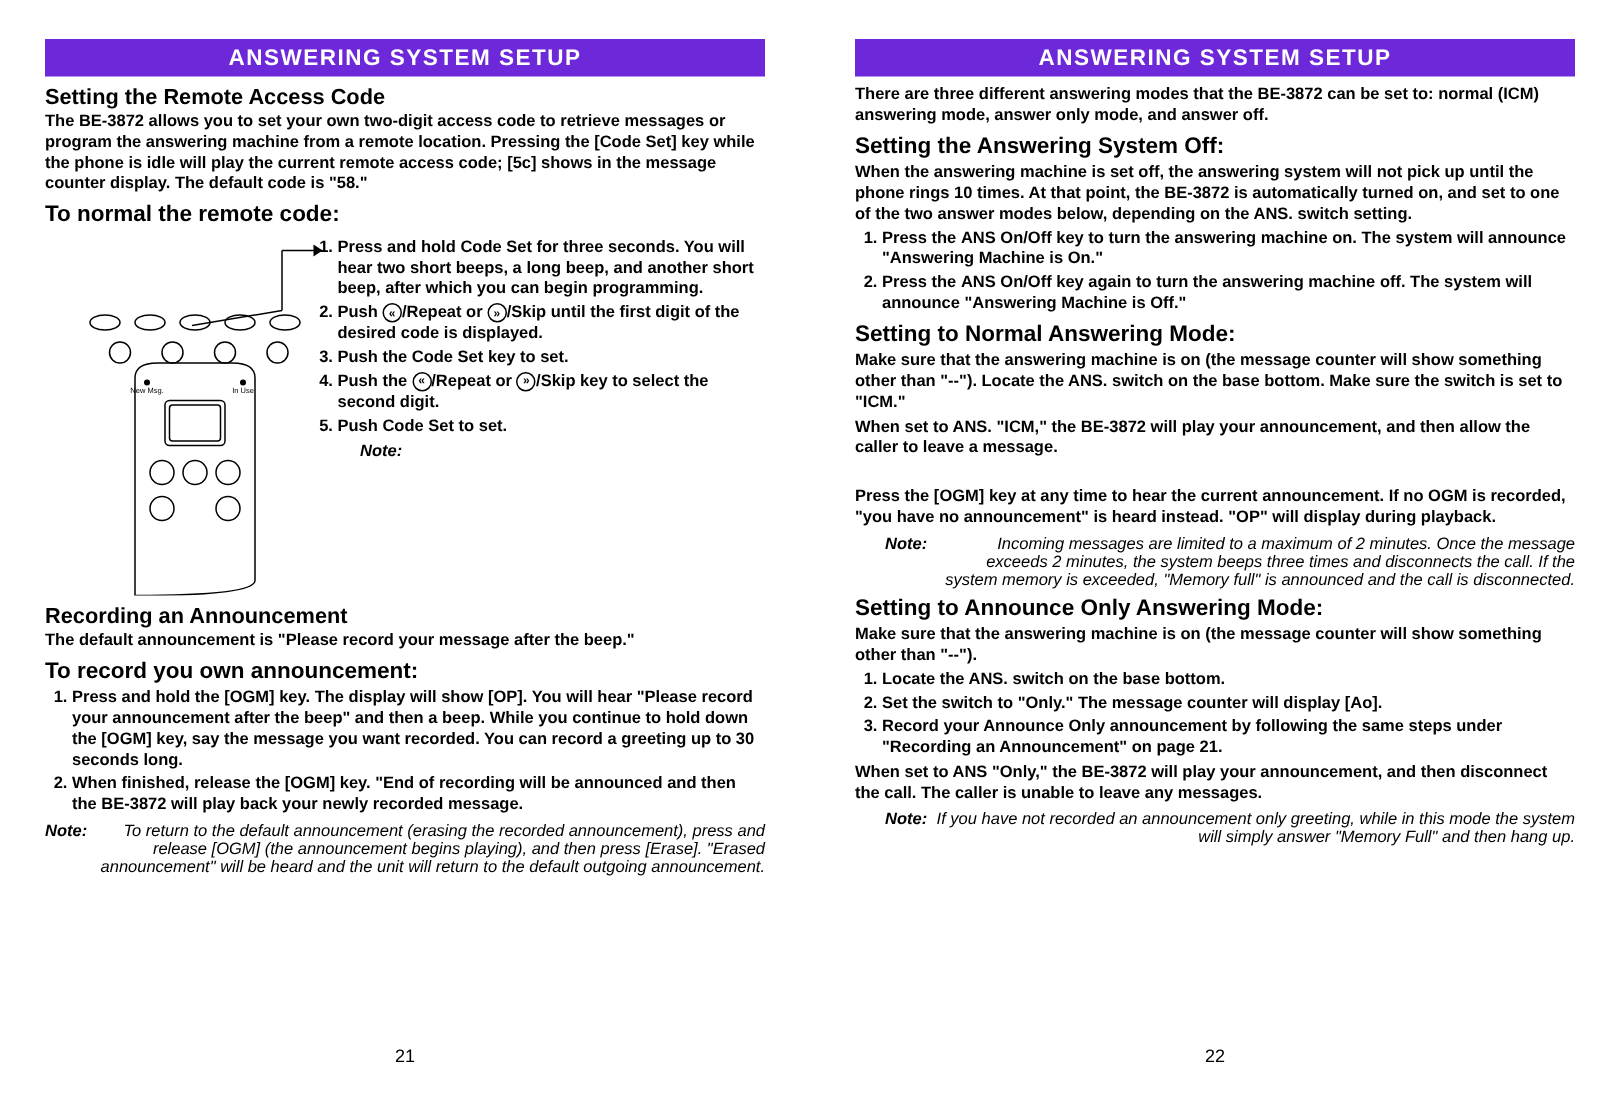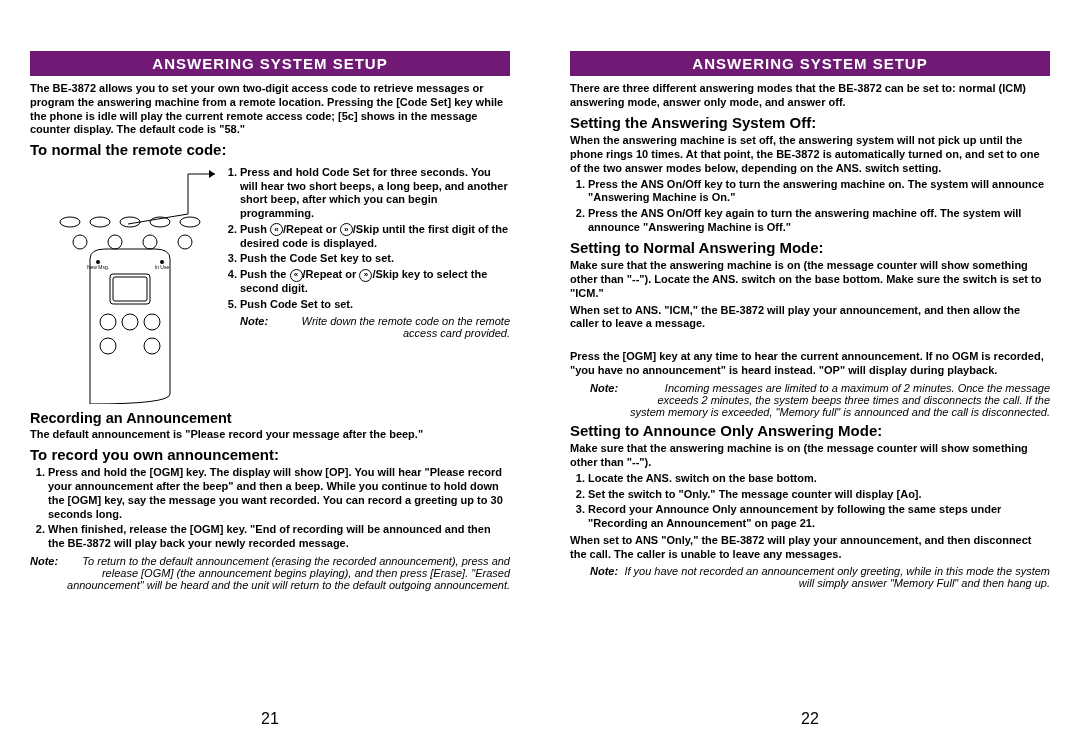--- a/index.html
+++ b/index.html
@@ -11,29 +11,28 @@
     width: 1080px;
     height: 736px;
     display: flex;
   }
   .page {
     width: 540px;
     padding: 26px 30px 10px 30px;
     position: relative;
   }
   .banner {
-    background: #701a75;
+    background: #6d28d9;
     color: #fff;
     font-weight: bold;
     font-size: 15px;
     text-align: center;
     padding: 4px 0;
     letter-spacing: 1px;
     margin-bottom: 6px;
-    margin-top: 25px;
   }
   h2 {
     font-size: 14.5px;
     font-weight: bold;
     margin: 4px 0 2px 0;
   }
   .sub {
     font-weight: bold;
     font-size: 15px;
     margin: 4px 0 2px 0;
@@ -43,58 +42,59 @@
   ol li { margin: 2px 0; }
   .note-block {
     display: flex;
     margin: 4px 0 4px 20px;
     font-style: italic;
     text-align: right;
   }
   .note-label { font-weight: bold; font-style: italic; margin-right: 4px; flex: 0 0 auto; }
   .pagenum {
     position: absolute;
-    bottom: 8px;
+    bottom: 25px;
     left: 50%;
     transform: translateX(-50%);
-    font-size: 16px;
+    font-size: 12px;
   }
   .remote-row {
     display: flex;
     align-items: flex-start;
     margin-top: 4px;
   }
   .device {
     width: 190px; flex: 0 0 auto;
     position: relative;
     height: 240px;
   }
   .device svg { position: absolute; top: 0; left: 0; }
   .remote-steps { flex: 1; }
-  .remote-steps ol { margin-left: 20px; }
+  .remote-steps ol { margin-left: 5px; }
   .circ-icon {
     display: inline-flex;
     align-items: center;
     justify-content: center;
     width: 13px; height: 13px;
     border: 1px solid #000;
     border-radius: 50%;
     font-size: 8px;
     line-height: 1;
     vertical-align: middle;
   }
   .sect { margin-top: 6px; }
   .note-inline { font-style: italic; }
 </style>
 </head>
 <body>
 
 <div class="page">
   <div class="banner">ANSWERING SYSTEM SETUP</div>
 
+  <h2>Setting the Remote Access Code</h2>
   <p>The BE-3872 allows you to set your own two-digit access code to retrieve messages or program the answering machine from a remote location.  Pressing the [Code Set] key while the phone is idle will play the current remote access code; [5c] shows in the message counter display.  The default code is "58."</p>
   <p class="sub">To normal the remote code:</p>
 
   <div class="remote-row">
     <div class="device">
       <svg width="190" height="240" viewBox="0 0 190 240">
 
         <line x1="158" y1="10" x2="185" y2="10" stroke="#000" stroke-width="1"></line>
         <polygon points="185,10 179,6 179,14" fill="#000"></polygon>
         <line x1="158" y1="10" x2="158" y2="50" stroke="#000" stroke-width="1"></line>
@@ -131,21 +131,20 @@
     <div class="remote-steps">
       <ol>
         <li><span>Press and hold </span><b>Code Set</b><span> for three seconds.  You will hear two short beeps, a long beep, and another short beep, after which you can begin programming.</span></li>
         <li><span>Push </span><span class="circ-icon">«</span><span>/Repeat or </span><span class="circ-icon">»</span><span>/Skip until the first digit of the desired code is displayed.</span></li>
         <li><span>Push the </span><b>Code Set</b><span> key to set.</span></li>
         <li><span>Push the </span><span class="circ-icon">«</span><span>/Repeat or </span><span class="circ-icon">»</span><span>/Skip key to select the second digit.</span></li>
         <li><span>Push </span><b>Code Set</b><span> to set.</span></li>
       </ol>
       <div class="note-block" style="margin-left:20px;">
         <span class="note-label">Note:</span>
-        <span class="note-inline"> Write down the remote code on the remote access card provided.</span>
       </div>
     </div>
   </div>
 
   <div class="sect">
     <h2>Recording an Announcement</h2>
     <p>The default announcement is "Please record your message after the beep."</p>
     <p class="sub">To record you own announcement:</p>
     <ol>
       <li>Press and hold the [OGM] key.  The display will show [OP].  You will hear "Please record your announcement after the beep" and then a beep.  While you continue to hold down the [OGM] key, say the message you want recorded.  You can record a greeting up to 30 seconds long.</li>

